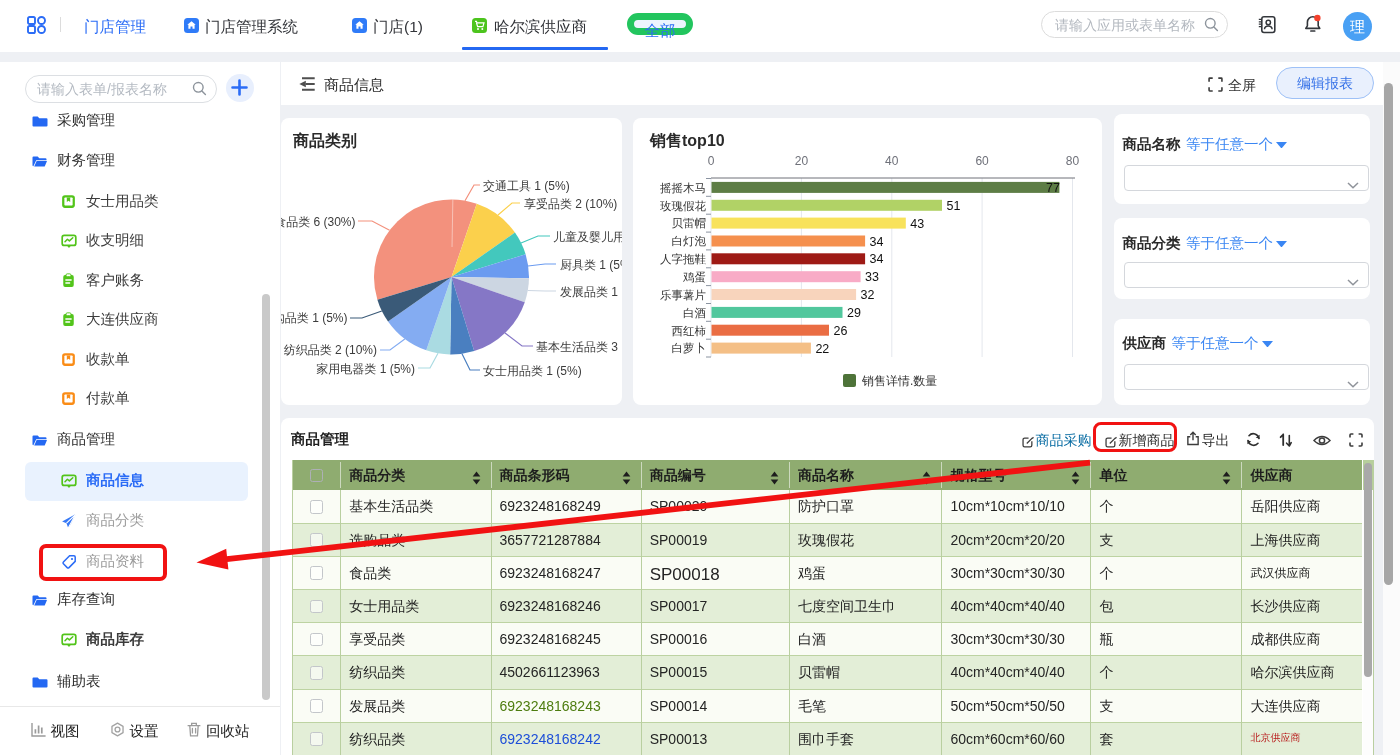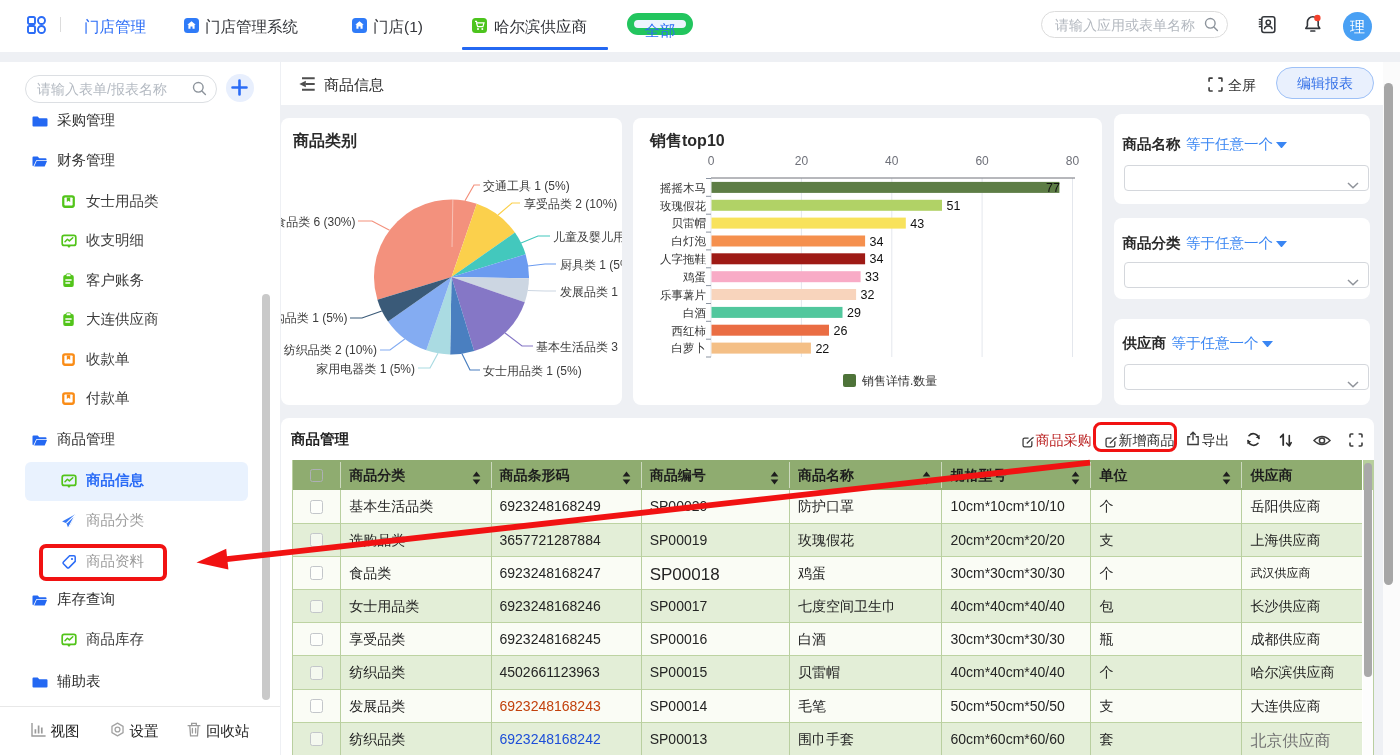--- a/index.html
+++ b/index.html
@@ -133,21 +133,21 @@
 <div style="position:absolute;left:32.4px;top:592.4px;width:16px;height:16px"><svg width="16" height="16" viewBox="0 0 16 16">
         <path d="M1.5 3.5 h4.2 l1.6 1.8 h6.2 a1 1 0 0 1 1 1 v1 h-10.3 l-2.8 6 a1 1 0 0 1 -.9 -1 v-7.8 a1 1 0 0 1 1 -1 z" fill="#2468f2"></path>
         <path d="M4.6 7.9 h10.4 l-2.3 5.6 h-10.5 z" fill="#2468f2"></path>
       </svg></div>
 <div style="position:absolute;left:57px;top:590.4px;font-size:14.5px;color:#2e2e2e;font-weight:normal;white-space:nowrap">库存查询</div>
 <div style="position:absolute;left:61px;top:632.4px;width:16px;height:16px"><svg width="16" height="16" viewBox="0 0 16 16">
         <rect x="1.2" y="2.4" width="13.6" height="10" rx="2" fill="none" stroke="#52c41a" stroke-width="1.7"></rect>
         <path d="M4 8.8 l2.4 -2.6 2 1.7 3.4 -3.2" fill="none" stroke="#52c41a" stroke-width="1.5" stroke-linejoin="round" stroke-linecap="round"></path>
         <path d="M5.9 12.4 h4.2 l-2.1 2.6 z" fill="#52c41a"></path>
       </svg></div>
-<div style="position:absolute;left:86px;top:630.4px;font-size:14.5px;color:#3b3b3b;font-weight:normal;white-space:nowrap">商品库存</div>
+<div style="position:absolute;left:86px;top:630.4px;font-size:14.5px;color:#3b3b3b;font-weight:bold;white-space:nowrap">商品库存</div>
 <div style="position:absolute;left:32.4px;top:673.6px;width:16px;height:16px"><svg width="16" height="16" viewBox="0 0 16 16">
         <path d="M1.5 3.5 h4.2 l1.6 1.8 h7.2 a1 1 0 0 1 1 1 v6.2 a1 1 0 0 1 -1 1 h-13 a1 1 0 0 1 -1 -1 v-8 a1 1 0 0 1 1 -1 z" fill="#2468f2"></path>
       </svg></div>
 <div style="position:absolute;left:57px;top:671.6px;font-size:14.5px;color:#2e2e2e;font-weight:normal;white-space:nowrap">辅助表</div>
 <div class="abs" style="left:262px;top:294px;width:7.5px;height:406px;background:#c9c9c9;border-radius:4px"></div>
 <div class="abs" style="left:0;top:706px;width:280px;height:49px;background:#fff;border-top:1px solid #e8e8e8"></div>
 <div class="abs" style="left:30.5px;top:722.5px"><svg width="15" height="14" viewBox="0 0 15 14">
         <path d="M1 0 V13 H14.6" stroke="#9b9b9b" stroke-width="1.4" fill="none"></path>
         <path d="M4.4 10.6 V6.2 M7.6 10.6 V2.6 M10.8 10.6 V4.6" stroke="#9b9b9b" stroke-width="1.7" fill="none"></path>
       </svg></div>
@@ -298,21 +298,21 @@
 <div class="abs" style="left:1123.5px;top:364px;width:245px;height:25.5px;background:#fff;border:1px solid #d4d7dc;border-radius:4px"></div>
 <div class="abs" style="left:1347px;top:374px"><svg width="12" height="7" viewBox="0 0 12 7">
         <path d="M1 1 L6 5.8 L11 1" fill="none" stroke="#8f939a" stroke-width="1.5"></path>
       </svg></div>
 <div class="abs" style="left:281px;top:418px;width:1093px;height:337px;background:#fff;border-radius:8px 8px 0 0"></div>
 <div class="abs" style="left:291px;top:430px;font-size:14.5px;font-weight:bold;color:#1f1f1f">商品管理</div>
 <div class="abs" style="left:1022px;top:433.5px"><svg width="12" height="12" viewBox="0 0 15 15">
         <path d="M8.2 2.6 H3.3 a2 2 0 0 0 -2 2 v7 a2 2 0 0 0 2 2 h7 a2 2 0 0 0 2 -2 V6.7" fill="none" stroke="#3c3c3c" stroke-width="1.6"></path>
         <path d="M6 9.4 l7 -7 M13.2 1.6 l0.6 0.6 -1 1" stroke="#3c3c3c" stroke-width="1.6" fill="none"></path>
       </svg></div>
-<div class="abs" style="left:1035.5px;top:432px;font-size:14px;color:#b91c1c">商品采购</div>
+<div class="abs" style="left:1035.5px;top:432px;font-size:14px;color:#0369a1">商品采购</div>
 <div class="abs" style="left:1105px;top:433.5px"><svg width="12" height="12" viewBox="0 0 15 15">
         <path d="M8.2 2.6 H3.3 a2 2 0 0 0 -2 2 v7 a2 2 0 0 0 2 2 h7 a2 2 0 0 0 2 -2 V6.7" fill="none" stroke="#3c3c3c" stroke-width="1.6"></path>
         <path d="M6 9.4 l7 -7 M13.2 1.6 l0.6 0.6 -1 1" stroke="#3c3c3c" stroke-width="1.6" fill="none"></path>
       </svg></div>
 <div class="abs" style="left:1118.5px;top:432px;font-size:14px;color:#2c2c2c">新增商品</div>
 <div class="abs" style="left:1185.7px;top:431px"><svg width="14" height="15" viewBox="0 0 15 16">
         <path d="M4.6 6.2 H2 v8.3 h11 V6.2 h-2.6" fill="none" stroke="#3c3c3c" stroke-width="1.5"></path>
         <path d="M7.5 10 V1.6 M4.6 4.2 L7.5 1.3 l2.9 2.9" fill="none" stroke="#3c3c3c" stroke-width="1.5"></path>
       </svg></div>
 <div class="abs" style="left:1201.5px;top:432px;font-size:14px;color:#2c2c2c">导出</div>
@@ -472,42 +472,42 @@
 <div style="position:absolute;left:292.2px;top:689.6px;width:1070.3px;height:33.2px;background:#fafcf5;border-bottom:1px solid #bdd3a2"></div>
 <div style="position:absolute;left:340.3px;top:689.6px;width:1px;height:33.2px;background:#b9cfa0"></div>
 <div style="position:absolute;left:490.5px;top:689.6px;width:1px;height:33.2px;background:#b9cfa0"></div>
 <div style="position:absolute;left:640.7px;top:689.6px;width:1px;height:33.2px;background:#b9cfa0"></div>
 <div style="position:absolute;left:789.0px;top:689.6px;width:1px;height:33.2px;background:#b9cfa0"></div>
 <div style="position:absolute;left:941.4px;top:689.6px;width:1px;height:33.2px;background:#b9cfa0"></div>
 <div style="position:absolute;left:1090.4px;top:689.6px;width:1px;height:33.2px;background:#b9cfa0"></div>
 <div style="position:absolute;left:1241.4px;top:689.6px;width:1px;height:33.2px;background:#b9cfa0"></div>
 <div style="position:absolute;left:309.5px;top:699.1px;width:13.7px;height:13.7px;border:1.5px solid #c3c6ca;border-radius:2.5px;background:rgba(255,255,255,.6)"></div>
 <div style="position:absolute;left:349.3px;top:697.6px;font-size:14px;color:#242424;white-space:nowrap">发展品类</div>
-<div style="position:absolute;left:499.5px;top:697.6px;font-size:14px;color:#c2410c;white-space:nowrap">6923248168243</div>
+<div style="position:absolute;left:499.5px;top:697.6px;font-size:14px;color:#4d7c0f;white-space:nowrap">6923248168243</div>
 <div style="position:absolute;left:649.7px;top:697.6px;font-size:14px;color:#242424;white-space:nowrap">SP00014</div>
 <div style="position:absolute;left:798.0px;top:697.6px;font-size:14px;color:#242424;white-space:nowrap">毛笔</div>
 <div style="position:absolute;left:950.4px;top:697.6px;font-size:14px;color:#242424;white-space:nowrap">50cm*50cm*50/50</div>
 <div style="position:absolute;left:1099.4px;top:697.6px;font-size:14px;color:#242424;white-space:nowrap">支</div>
 <div style="position:absolute;left:1250.4px;top:697.6px;font-size:14px;color:#242424;white-space:nowrap">大连供应商</div>
 <div style="position:absolute;left:292.2px;top:722.8px;width:1070.3px;height:33.2px;background:#e3eed7;border-bottom:1px solid #bdd3a2"></div>
 <div style="position:absolute;left:340.3px;top:722.8px;width:1px;height:33.2px;background:#b9cfa0"></div>
 <div style="position:absolute;left:490.5px;top:722.8px;width:1px;height:33.2px;background:#b9cfa0"></div>
 <div style="position:absolute;left:640.7px;top:722.8px;width:1px;height:33.2px;background:#b9cfa0"></div>
 <div style="position:absolute;left:789.0px;top:722.8px;width:1px;height:33.2px;background:#b9cfa0"></div>
 <div style="position:absolute;left:941.4px;top:722.8px;width:1px;height:33.2px;background:#b9cfa0"></div>
 <div style="position:absolute;left:1090.4px;top:722.8px;width:1px;height:33.2px;background:#b9cfa0"></div>
 <div style="position:absolute;left:1241.4px;top:722.8px;width:1px;height:33.2px;background:#b9cfa0"></div>
 <div style="position:absolute;left:309.5px;top:732.3px;width:13.7px;height:13.7px;border:1.5px solid #c3c6ca;border-radius:2.5px;background:rgba(255,255,255,.6)"></div>
 <div style="position:absolute;left:349.3px;top:730.8px;font-size:14px;color:#242424;white-space:nowrap">纺织品类</div>
 <div style="position:absolute;left:499.5px;top:730.8px;font-size:14px;color:#1d4ed8;white-space:nowrap">6923248168242</div>
 <div style="position:absolute;left:649.7px;top:730.8px;font-size:14px;color:#242424;white-space:nowrap">SP00013</div>
 <div style="position:absolute;left:798.0px;top:730.8px;font-size:14px;color:#242424;white-space:nowrap">围巾手套</div>
 <div style="position:absolute;left:950.4px;top:730.8px;font-size:14px;color:#242424;white-space:nowrap">60cm*60cm*60/60</div>
 <div style="position:absolute;left:1099.4px;top:730.8px;font-size:14px;color:#242424;white-space:nowrap">套</div>
-<div style="position:absolute;left:1250.4px;top:730.8px;font-size:16px;color:#737373;white-space:nowrap">北京供应商</div>
+<div style="position:absolute;left:1250.4px;top:730.8px;font-size:10px;color:#b91c1c;white-space:nowrap">北京供应商</div>
 <div style="position:absolute;left:292.2px;top:460px;width:1px;height:295px;background:#b9cfa0"></div>
 <div style="position:absolute;left:1362.5px;top:460px;width:10.5px;height:30.4px;background:#b7cf9c"></div>
 <div style="position:absolute;left:1362.5px;top:490.4px;width:10.5px;height:264.6px;background:#fdfdfd"></div>
 <div style="position:absolute;left:1363.8px;top:463px;width:8px;height:214px;background:#a9a9a9;border-radius:4px"></div>
 <div style="position:absolute;left:1373px;top:460px;width:1px;height:295px;background:#b9cfa0"></div>
 <div class="abs" style="left:1382.5px;top:62px;width:17.5px;height:693px;background:#fbfbfb"></div>
 <div class="abs" style="left:1383.5px;top:83px;width:9px;height:502px;background:#a6a6a6;border-radius:4.5px"></div>
 <div class="abs" style="left:1092.7px;top:421.6px;width:84.6px;height:30.5px;border:3.8px solid #f11212;border-radius:8px"></div>
 <div class="abs" style="left:38.6px;top:543.6px;width:128.5px;height:37.8px;border:4px solid #f11212;border-radius:7px"></div>
 <svg class="abs" style="left:0;top:0;pointer-events:none" width="1400" height="755" viewBox="0 0 1400 755">

